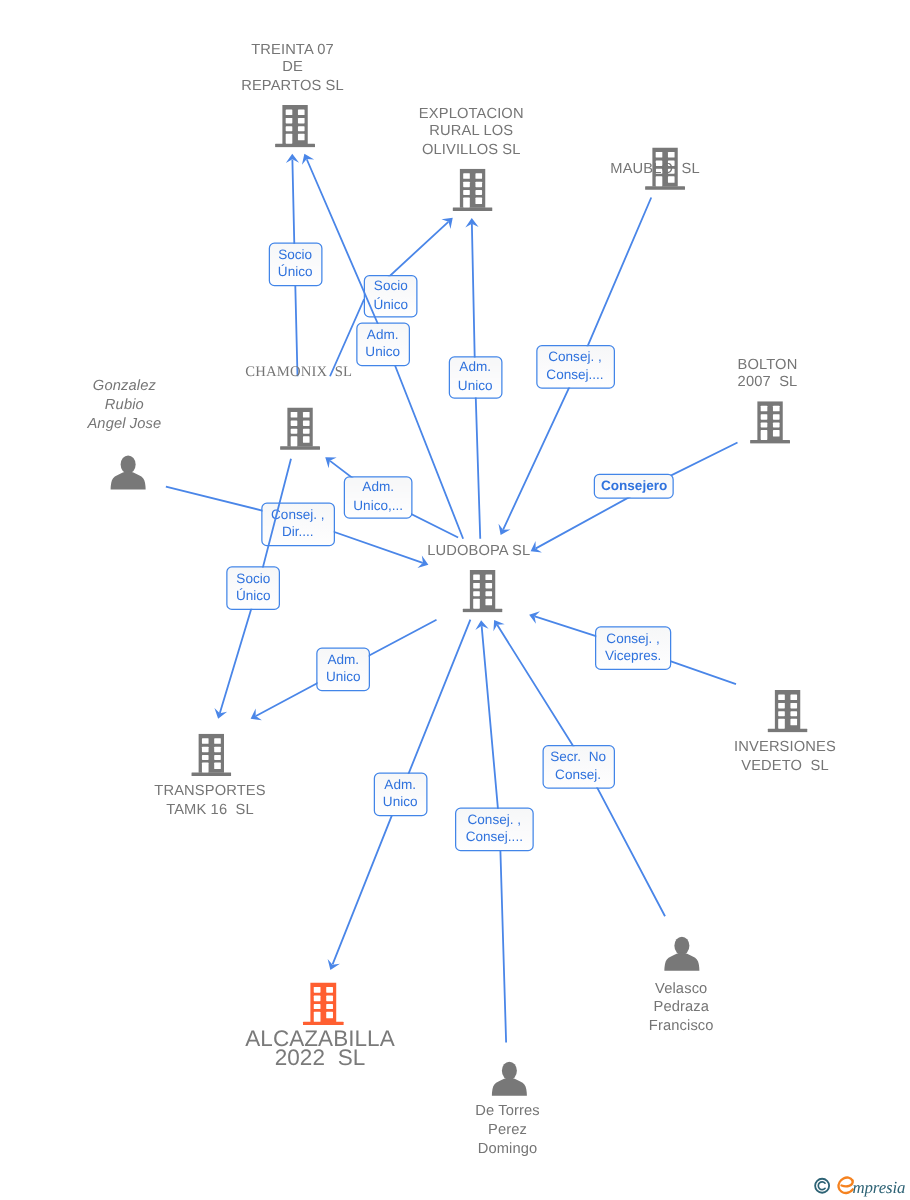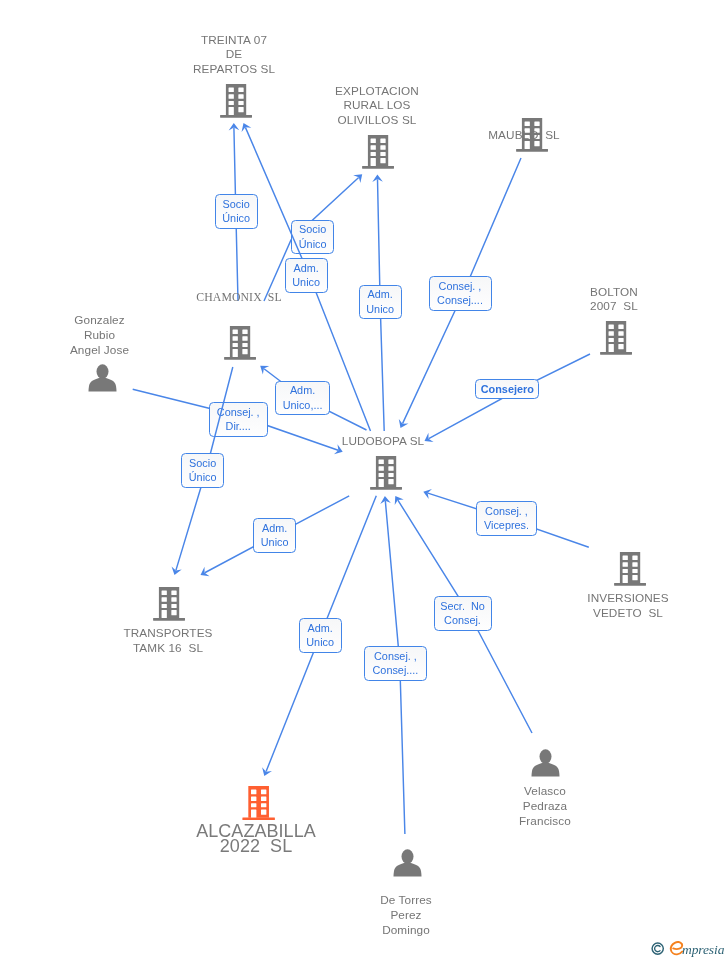--- a/index.html
+++ b/index.html
@@ -183,21 +183,21 @@
             <rect x="18.35" y="17.0" width="5.3" height="3.9" rx="0.5"></rect>
             <rect x="8.55" y="23.0" width="5.3" height="7.9" rx="0.5"></rect>
             <rect x="18.35" y="23.0" width="5.3" height="5.2" rx="0.5"></rect>
           </g>
         </svg></div>
       <div class="node-label" style="left: 239px; top: 291px; font-family: Liberation Serif, serif;">CHAMONIX  SL</div>
       <div style="position: absolute; left: 88px; top: 363.5px;"><svg width="29" height="28" viewBox="0 0 29 28">
           <ellipse cx="14.5" cy="7.6" rx="6.0" ry="7.3" fill="#787878"></ellipse>
           <path fill="#787878" d="M14.5 13.2c-3.2 0-5.2 1.4-8.7 2.9C2.9 17.4 1.5 19.2 1.0 22.1 0.65 24.2 0.5 25.9 0.5 27.5h28c0-1.6-.15-3.3-.5-5.4-.5-2.9-1.9-4.7-4.8-6-3.5-1.5-5.5-2.9-8.7-2.9z"></path>
         </svg></div>
-      <div class="node-label" style="left: 99.5px; top: 313px;">Gonzalez
+      <div class="node-label" style="left: 99.5px; top: 302px; font-style: italic;">Gonzalez
 Rubio
 Angel Jose</div>
       <div style="position: absolute; left: 370px; top: 456px;"><svg width="32" height="34" viewBox="0 0 32 34">
           <path fill="#787878" d="M5.9 0h20.3v31.2H5.9z"></path>
           <rect x="0.1" y="30.9" width="31.9" height="2.8" rx="0.4" fill="#787878"></rect>
           <g fill="#ffffff">
             <rect x="8.55" y="3.5" width="5.3" height="4.5" rx="0.5"></rect>
             <rect x="18.35" y="3.5" width="5.3" height="4.5" rx="0.5"></rect>
             <rect x="8.55" y="10.3" width="5.3" height="4.4" rx="0.5"></rect>
             <rect x="18.35" y="10.3" width="5.3" height="4.4" rx="0.5"></rect>
@@ -260,21 +260,21 @@
             <rect x="8.55" y="23.0" width="5.3" height="7.9" rx="0.5"></rect>
             <rect x="18.35" y="23.0" width="5.3" height="5.2" rx="0.5"></rect>
           </g>
         </svg></div>
       <div class="node-label focus" style="left: 256px; top: 823.5px;">ALCAZABILLA
 2022  SL</div>
       <div style="position: absolute; left: 393px; top: 848.5px;"><svg width="29" height="28" viewBox="0 0 29 28">
           <ellipse cx="14.5" cy="7.6" rx="6.0" ry="7.3" fill="#787878"></ellipse>
           <path fill="#787878" d="M14.5 13.2c-3.2 0-5.2 1.4-8.7 2.9C2.9 17.4 1.5 19.2 1.0 22.1 0.65 24.2 0.5 25.9 0.5 27.5h28c0-1.6-.15-3.3-.5-5.4-.5-2.9-1.9-4.7-4.8-6-3.5-1.5-5.5-2.9-8.7-2.9z"></path>
         </svg></div>
-      <div class="node-label" style="left: 406px; top: 882px; margin-top: 11px;">De Torres
+      <div class="node-label" style="left: 406px; top: 882px;">De Torres
 Perez
 Domingo</div>
     </div>
 
   <div class="logo" style="left:648px;top:936px;width:80px;height:24px;">
     <svg width="80" height="24" viewBox="0 0 80 24">
       <g>
         <circle cx="9.7" cy="12.6" r="5.6" fill="none" stroke="#2e6375" stroke-width="1.45"></circle>
         <path d="M12.05 10.55a3.1 3.1 0 1 0 0 4.1" fill="none" stroke="#2e6375" stroke-width="1.35" stroke-linecap="round"></path>
       </g>

